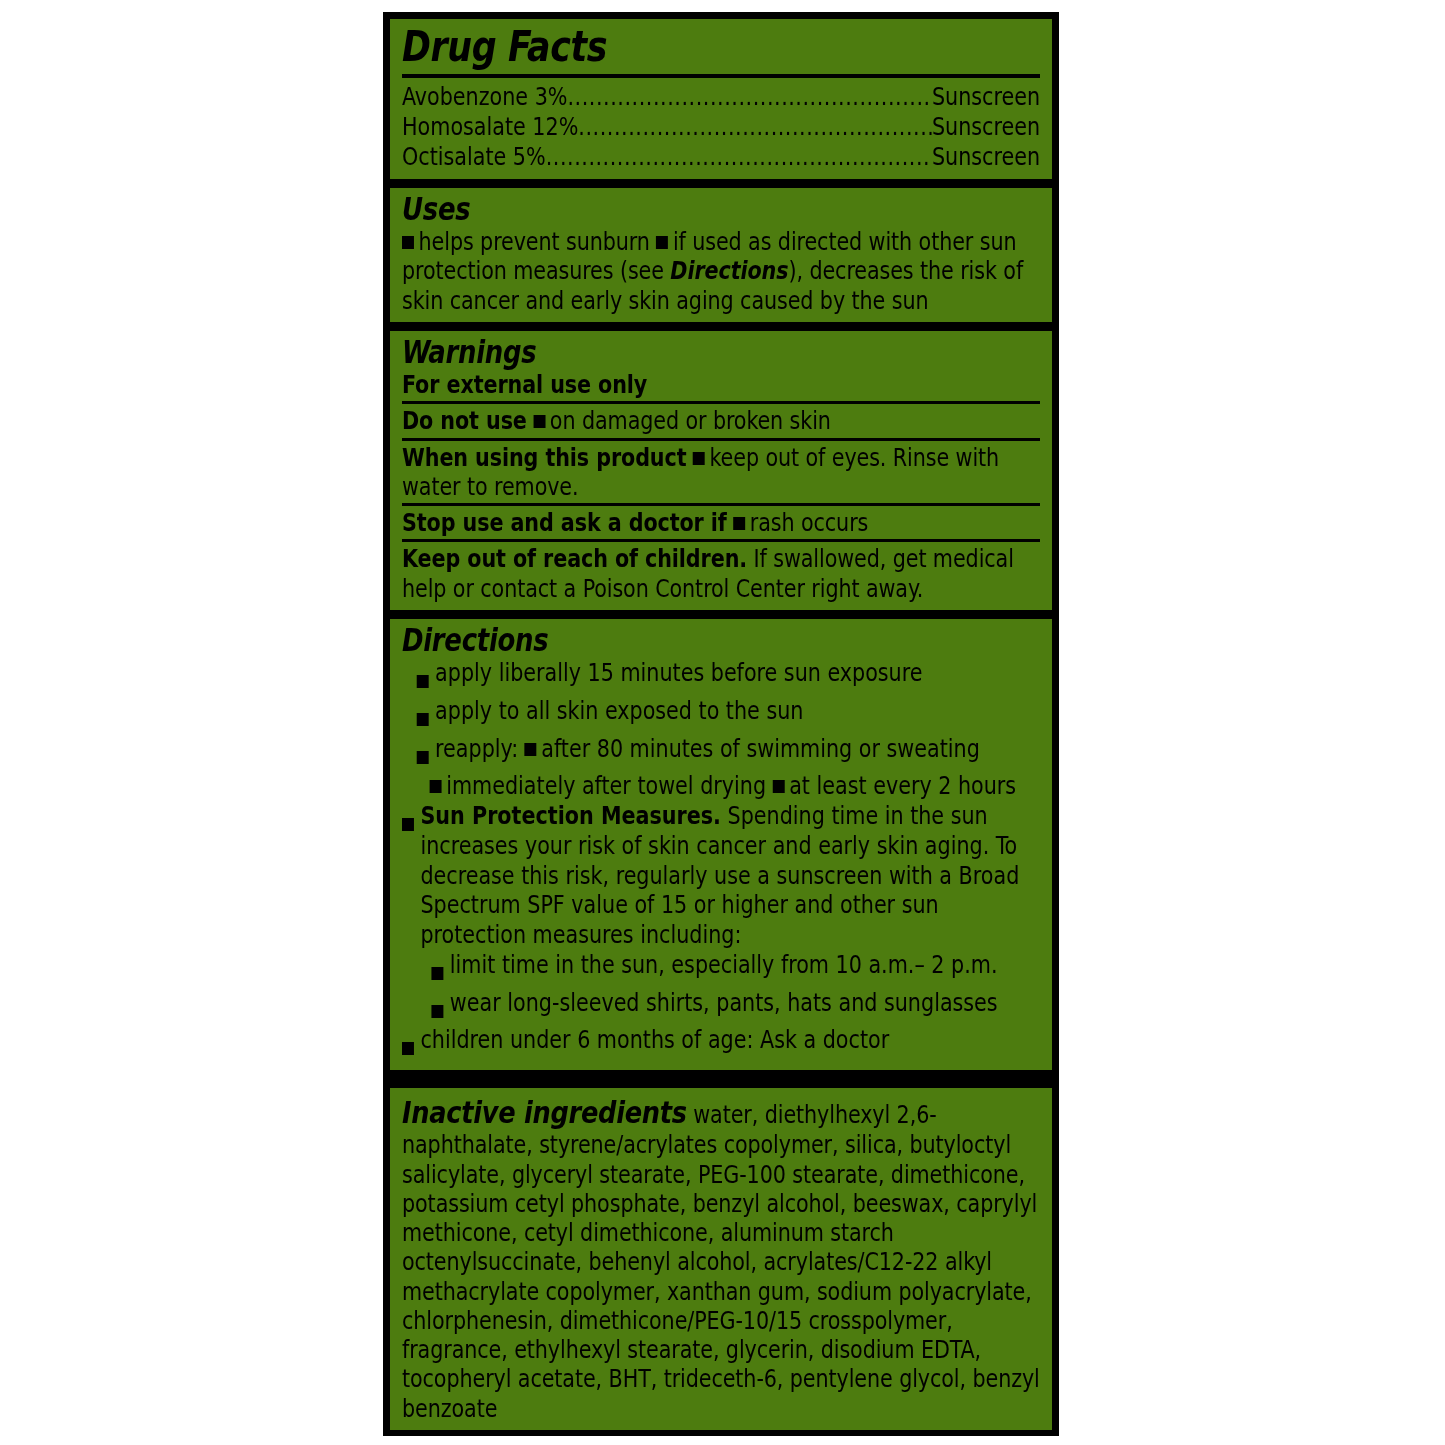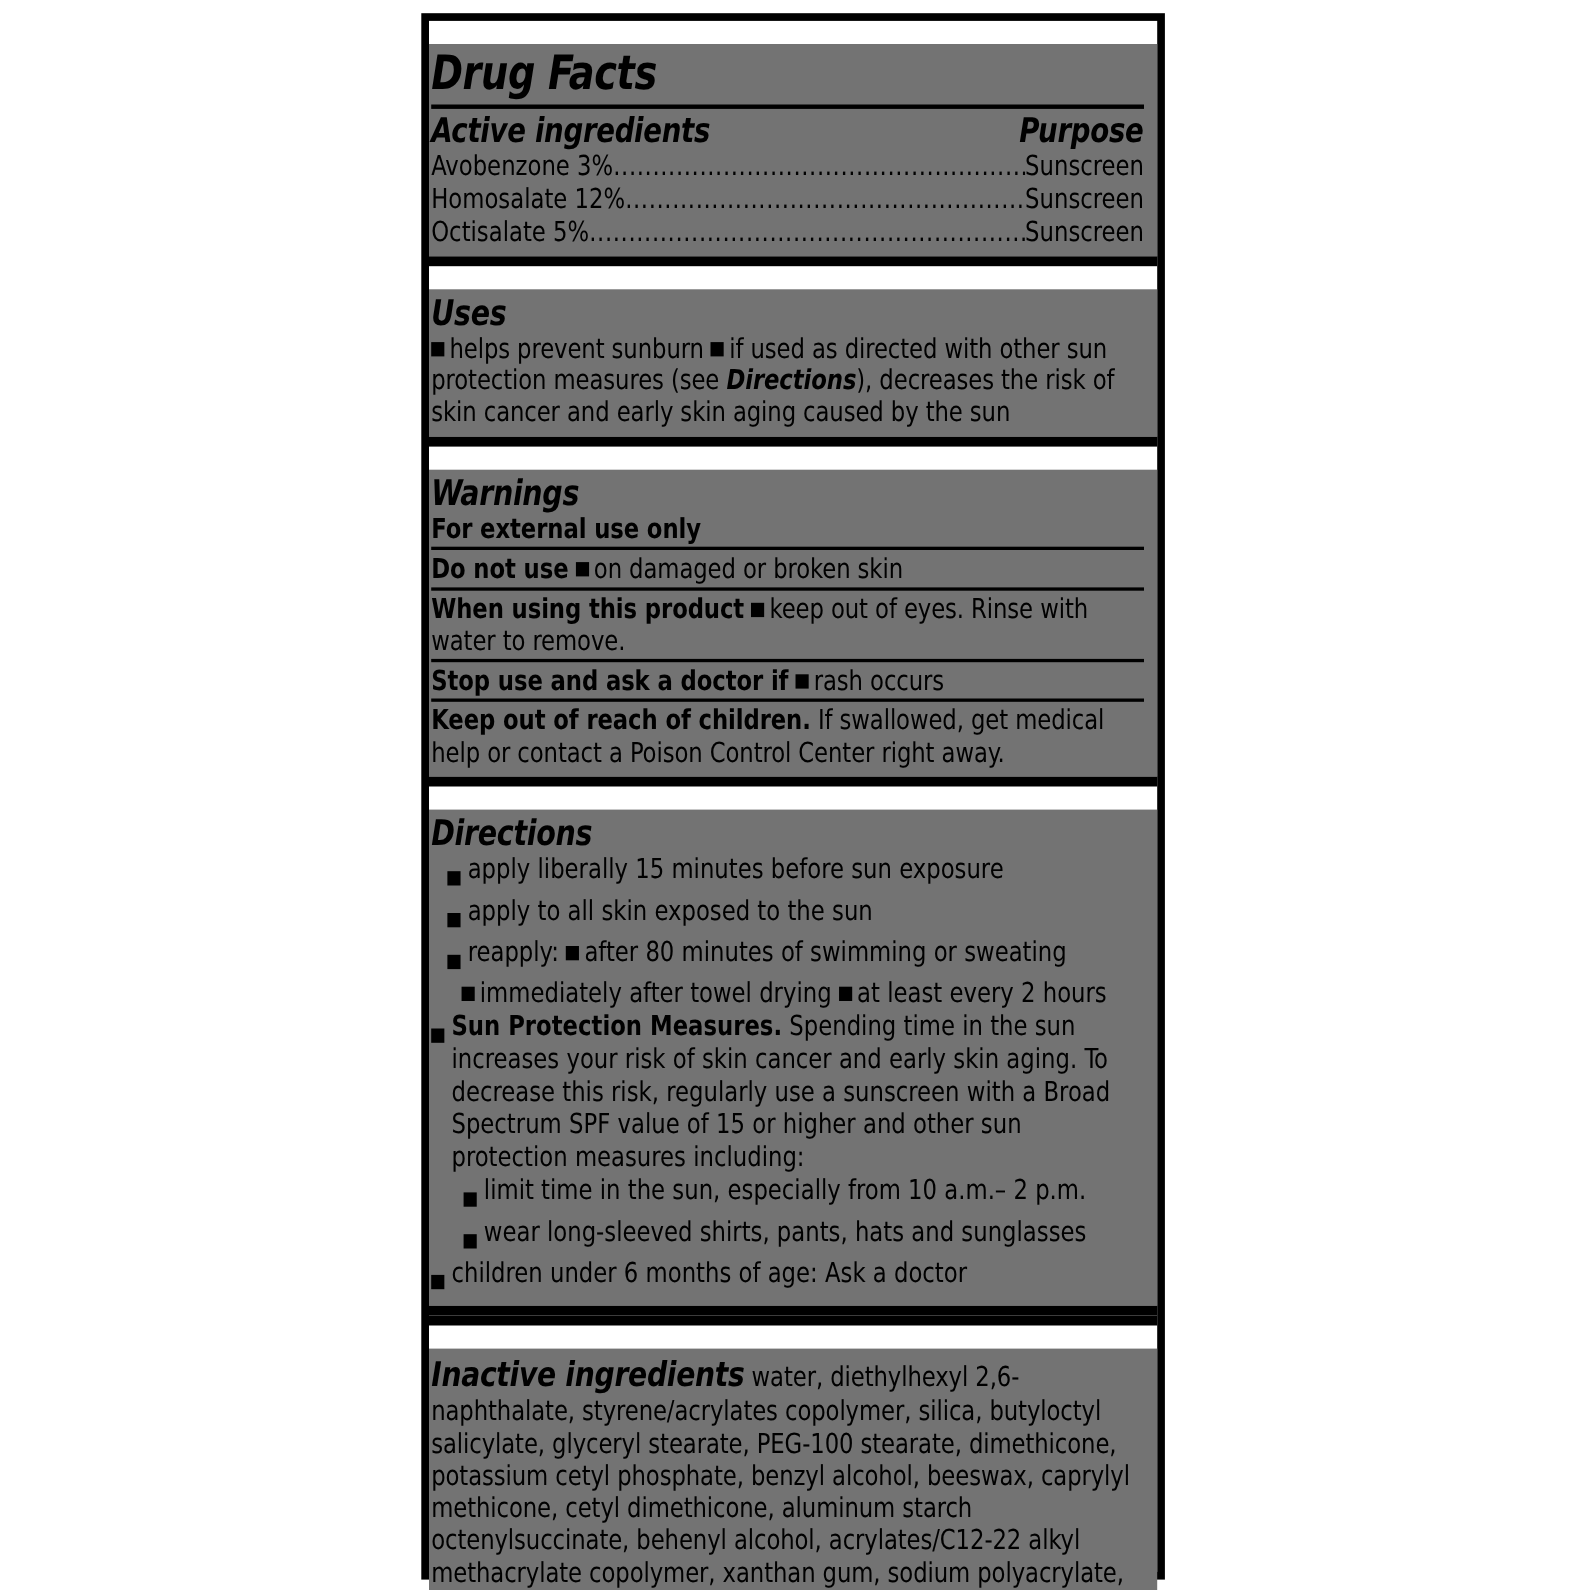--- a/index.html
+++ b/index.html
@@ -14,23 +14,22 @@
   #label{
     position:absolute;
     left:383px;top:12px;
     width:676px;height:1424px;
     box-sizing:border-box;
     border:7px solid #000;
     background:#fff;
   }
   .panel{
     box-sizing:border-box;
-    background:#737373;
-    padding:2px 12px 7px 2px;
-    margin-top:21px;
+    background:#4d7c0f;
+    padding:2px 12px 7px 12px;
   }
   
   .bar{height:9px;background:#000;}
   
   .hdr-main{
     font-weight:bold;font-style:italic;
     font-size:43px;line-height:1.02;
     letter-spacing:-0.4px;
     transform:scaleX(0.90);transform-origin:left center;
     margin:4px 0 3px 0;
@@ -95,24 +94,20 @@
   .sub{padding-left:32px;}
 </style>
 </head>
 <body>
 
 <div id="label">
 
   <div class="panel">
     <div class="hdr-main">Drug Facts</div>
     <div class="rule-mid"></div>
-    <div class="ai-head">
-      <span>Active ingredients</span>
-      <span class="right">Purpose</span>
-    </div>
 
     <div class="ai-row">
       <span class="name">Avobenzone 3%</span>
       <span class="dots">...................................................................................</span>
       <span class="purpose">Sunscreen</span>
     </div>
     <div class="ai-row">
       <span class="name">Homosalate 12% </span>
       <span class="dots">............................................................................</span>
       <span class="purpose">Sunscreen</span>

